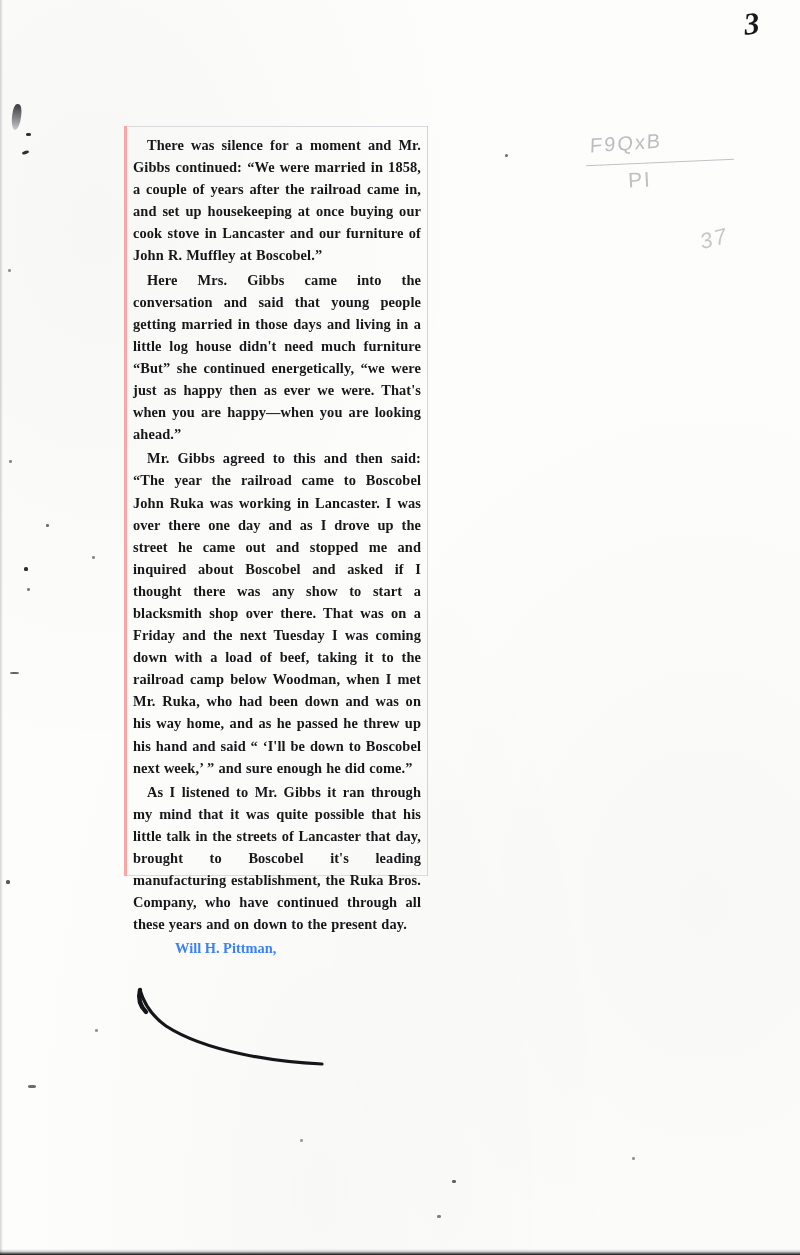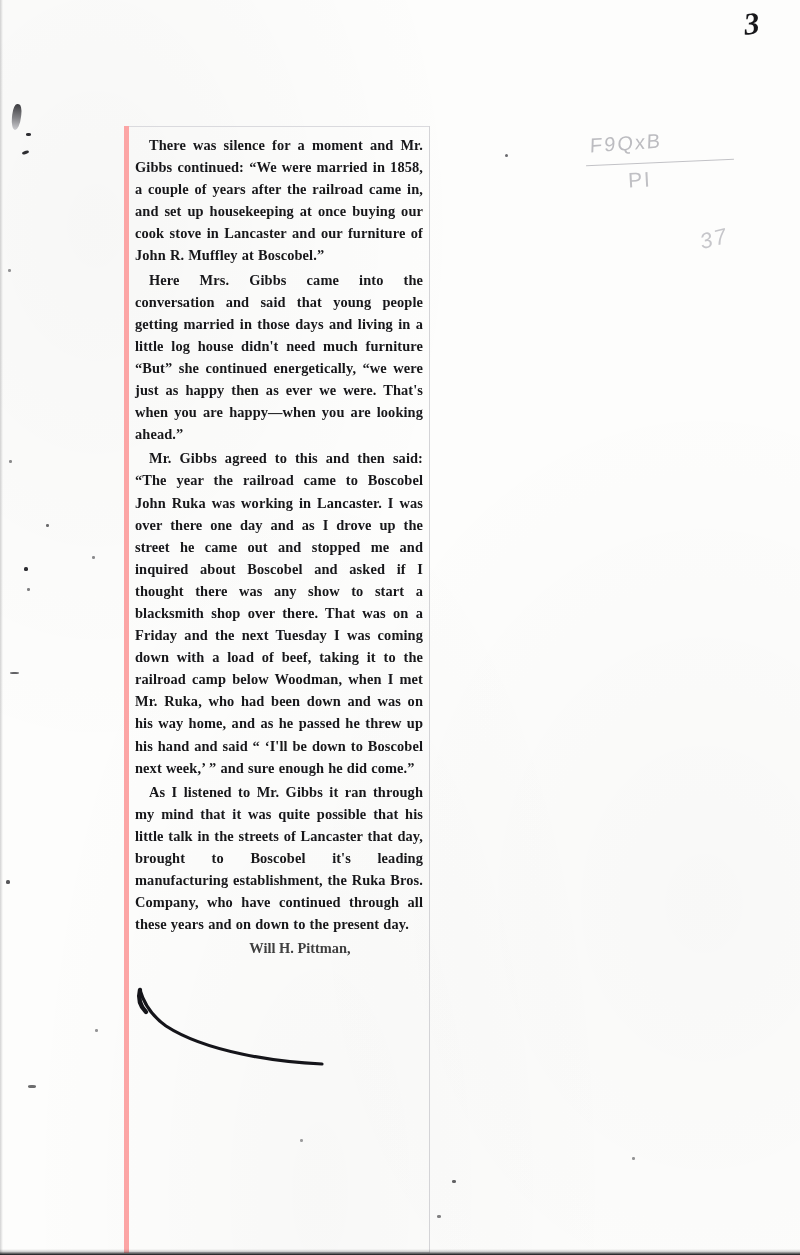--- a/index.html
+++ b/index.html
@@ -104,22 +104,22 @@
     border-radius: 50%;
     background: #6a6a6e;
   }
 
   
   #clipping {
     position: absolute;
     top: 126px;
     left: 124px;
     width: 300px;
-    height: 1127px;
-    border-left: 5px solid #fca5a5;
+    height: 750px;
+    border-left: 3px solid #fca5a5;
     border-right: 1px solid #d4d4d7;
     background: transparent;
   }
   #clipping-top-edge {
     position: absolute;
     top: 0;
     left: 0;
     right: 0;
     height: 1px;
     background: #dadade;
@@ -155,23 +155,23 @@
     -webkit-font-smoothing: none;
   }
   .para:last-of-type { margin-bottom: 0; }
 
   #signature {
     margin: 0;
     padding: 0;
     font-family: "Liberation Serif", serif;
     font-size: 14.4px;
     line-height: 22.1px;
-    color: #404040;
+    color: #3b82f6;
     font-weight: 600;
-    text-align: center;
+    text-align: left;
     padding-left: 42px;
   }
 
   
   #ink-swoosh {
     position: absolute;
     top: 986px;
     left: 126px;
     width: 200px;
     height: 82px;

